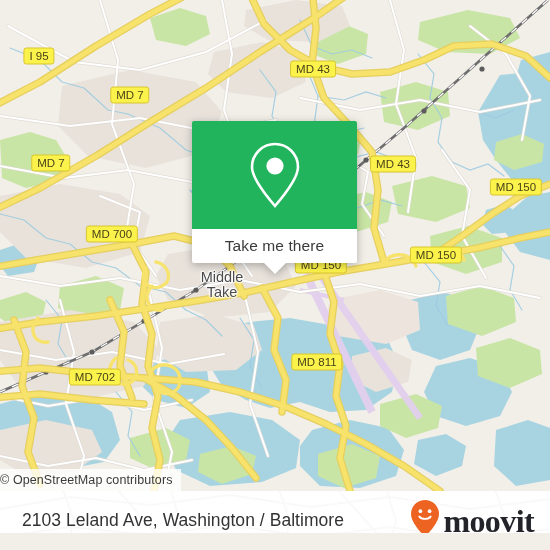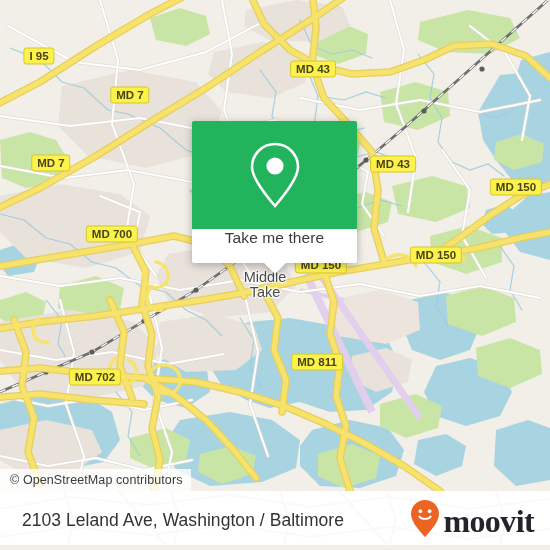--- a/index.html
+++ b/index.html
@@ -34,21 +34,21 @@
   }
   #map svg { display: block; }
 
   
   .attrib {
     position: absolute;
     left: 0;
     bottom: 0;
     height: 22px;
     line-height: 22px;
-    padding: 0 8px 0 10px;
+    padding: 0 8px 0 0;
     background: rgba(255,255,255,0.78);
     color: #3a3a3a;
     font-size: 12.5px;
     white-space: nowrap;
     letter-spacing: 0.1px;
   }
 
   
   .popup {
     position: absolute;
@@ -64,20 +64,21 @@
     border-radius: 2px 2px 0 0;
     display: flex;
     align-items: center;
     justify-content: center;
   }
   .popup-body {
     height: 34px;
     background: #ffffff;
     border-radius: 0 0 2px 2px;
     display: flex;
+    align-items: center;
     justify-content: center;
   }
   .popup-body span {
     font-size: 15.5px;
     color: #3b3b3b;
     letter-spacing: 0.1px;
   }
   .popup-tail {
     position: absolute;
     left: 50%;
@@ -88,21 +89,21 @@
     border-right: 11px solid transparent;
     border-top: 11px solid #ffffff;
   }
 
   
   #bottom {
     position: absolute;
     left: 0;
     top: 491px;
     width: 550px;
-    height: 54px;
+    height: 42px;
     background: #ffffff;
     overflow: hidden;
   }
   #bottom .ghostmap {
     position: absolute;
     left: 0; top: 0;
     width: 550px; height: 59px;
     opacity: 0.09;
   }
   .addr {
@@ -135,21 +136,21 @@
   }
 
   
   .shield {
     position: absolute;
     background: #fbf24c;
     border: 1.6px solid #d8c52e;
     border-radius: 3px;
     color: #4a4318;
     font-size: 11.5px;
-    font-weight: bold;
+    font-weight: normal;
     padding: 1px 5px 2px 5px;
     white-space: nowrap;
     line-height: 12px;
     transform: translate(-50%,-50%);
     z-index: 20;
   }
   .placelabel {
     position: absolute;
     transform: translate(-50%,-50%);
     color: #4b4b4b;
@@ -384,21 +385,21 @@
           <path d="M116,358 C104,368 110,386 126,384 C140,382 140,364 128,360"></path>
           <path d="M150,372 C160,360 178,364 180,378 C182,392 166,398 158,390"></path>
           <path d="M38,318 C28,330 34,344 48,342"></path>
           <path d="M384,262 C394,250 412,254 416,266"></path>
           <path d="M432,256 C442,244 460,248 464,260"></path>
         </g>
       </g>
 
     </svg>
 
-    <div class="placelabel" style="left:222px; top:285px;margin-left:43px;">
+    <div class="placelabel" style="left:222px; top:285px;">
       <div>Middle</div>
       <div>Take</div>
     </div>
 
     <div class="shield" style="left:39px;  top:56px;">I 95</div>
     <div class="shield" style="left:130px; top:95px;">MD 7</div>
     <div class="shield" style="left:313px; top:69px;">MD 43</div>
     <div class="shield" style="left:51px;  top:163px;">MD 7</div>
     <div class="shield" style="left:393px; top:164px;">MD 43</div>
     <div class="shield" style="left:516px; top:187px;">MD 150</div>

